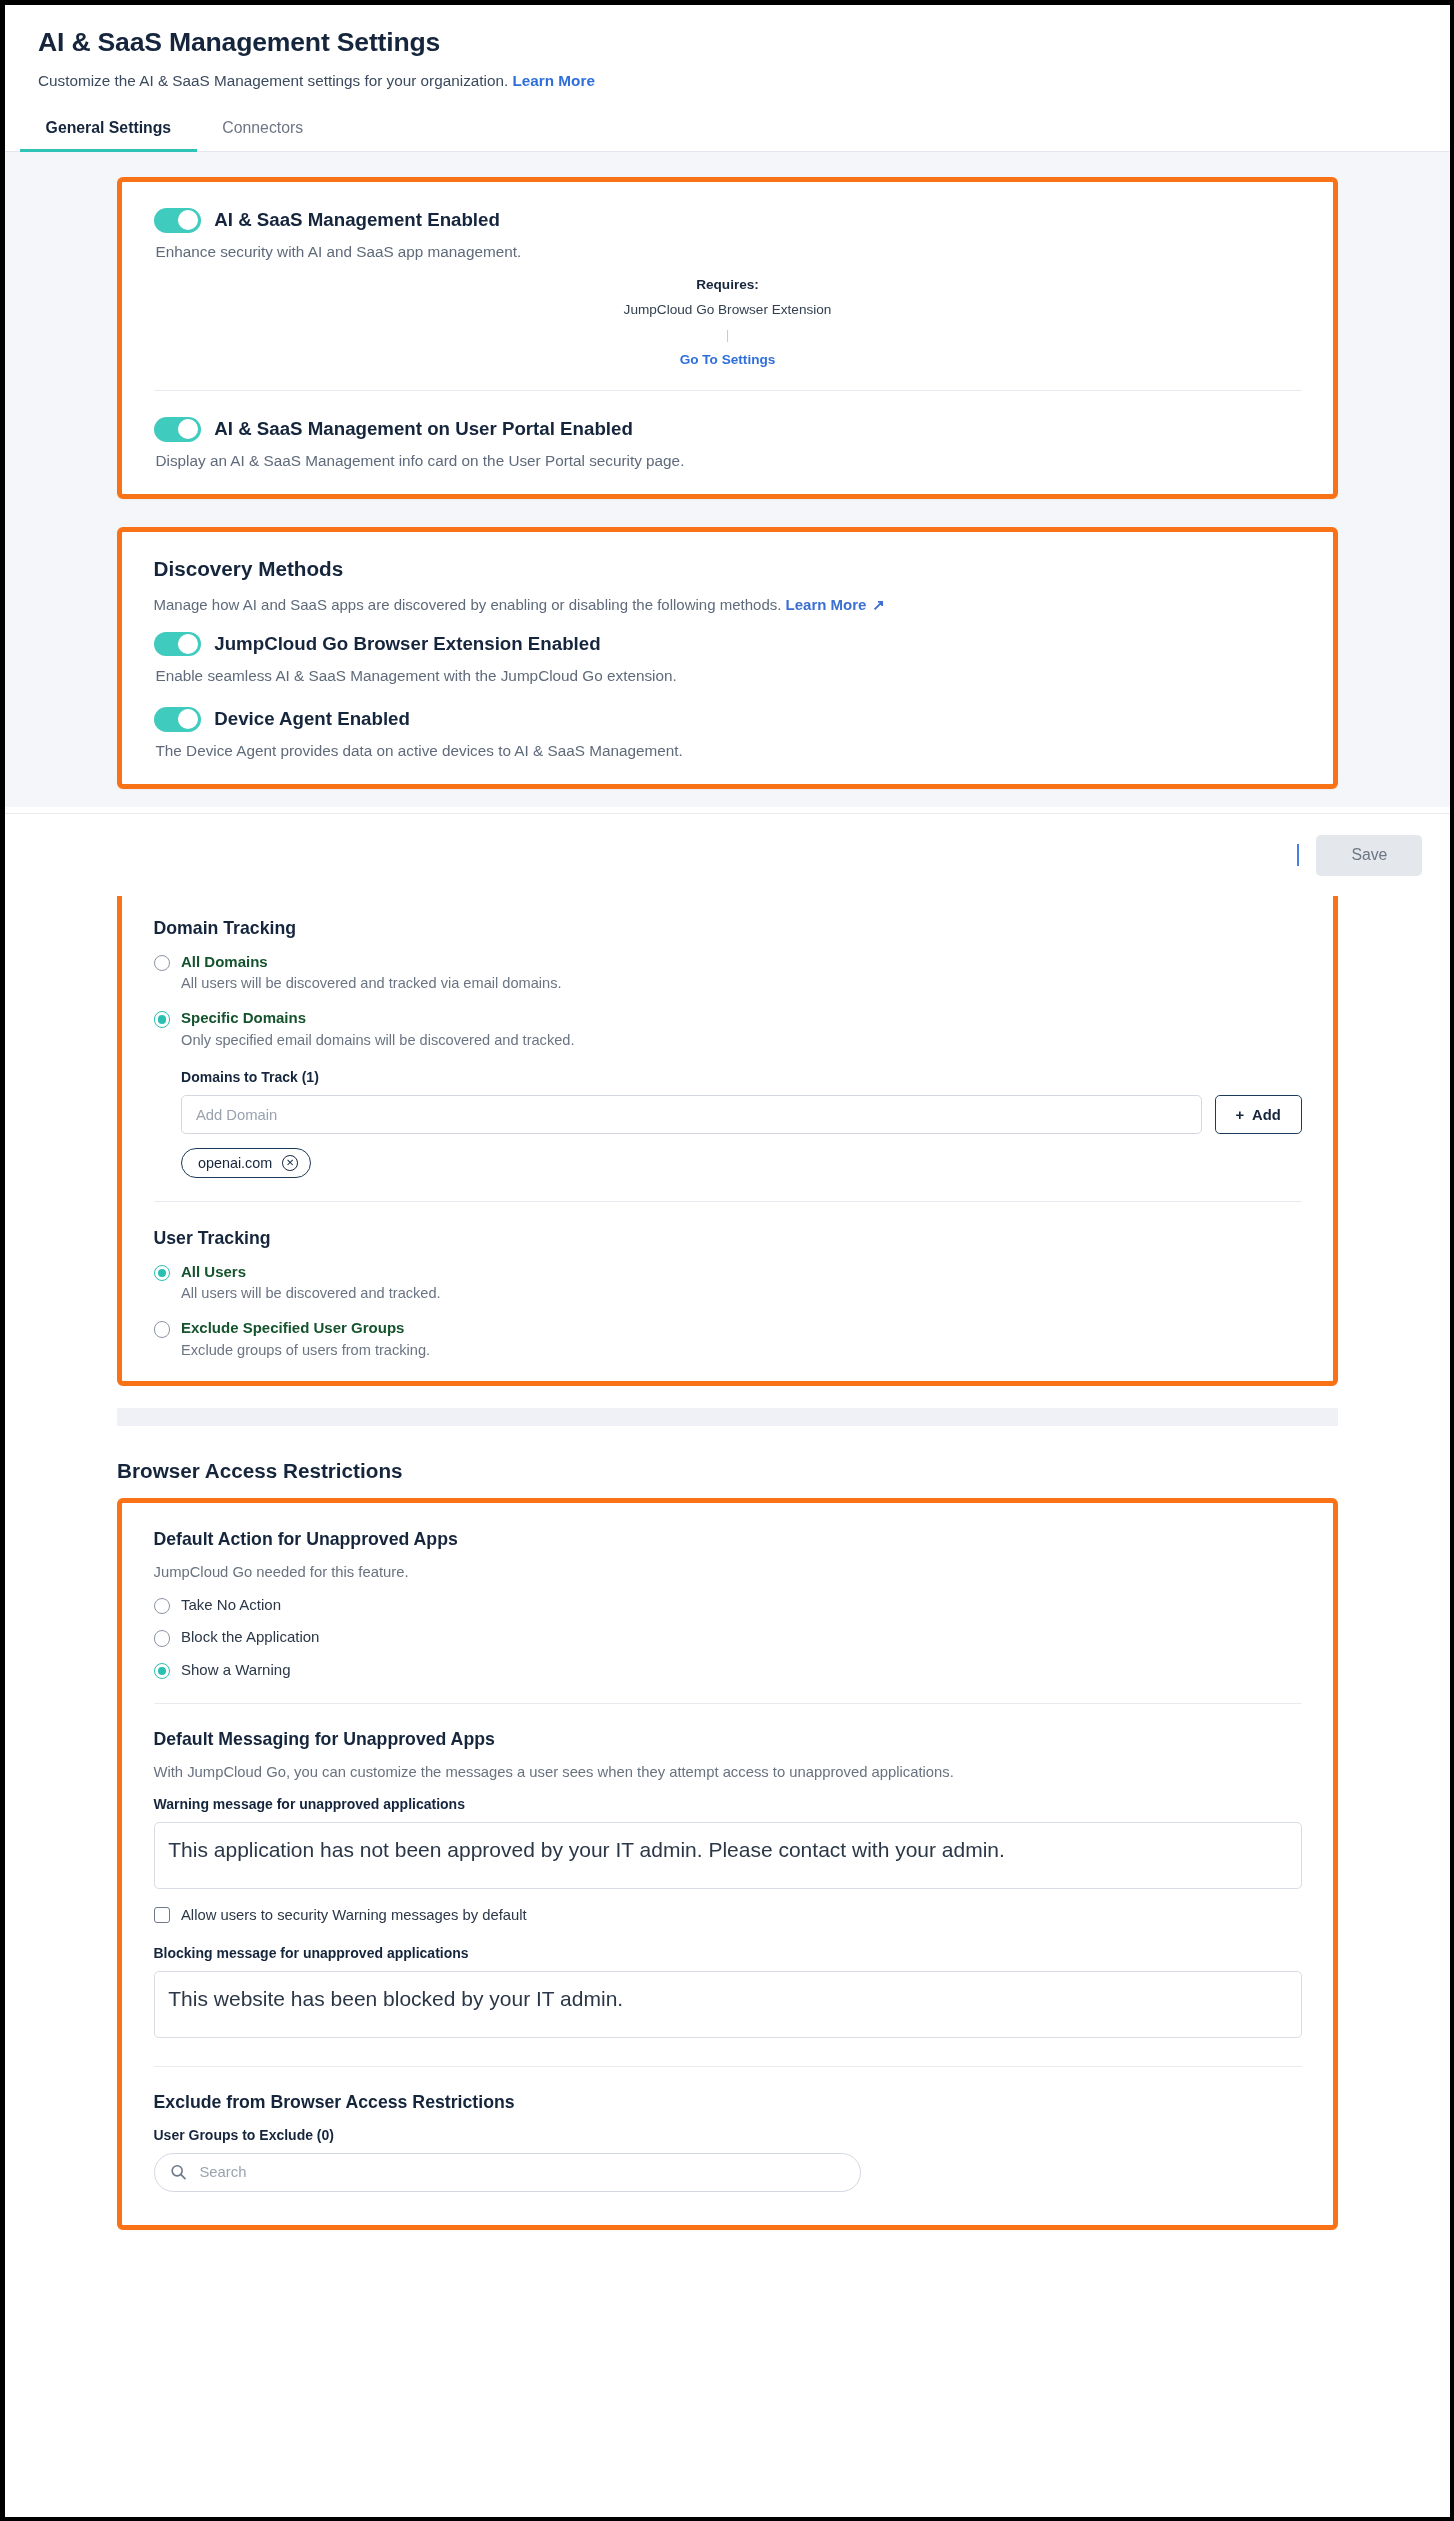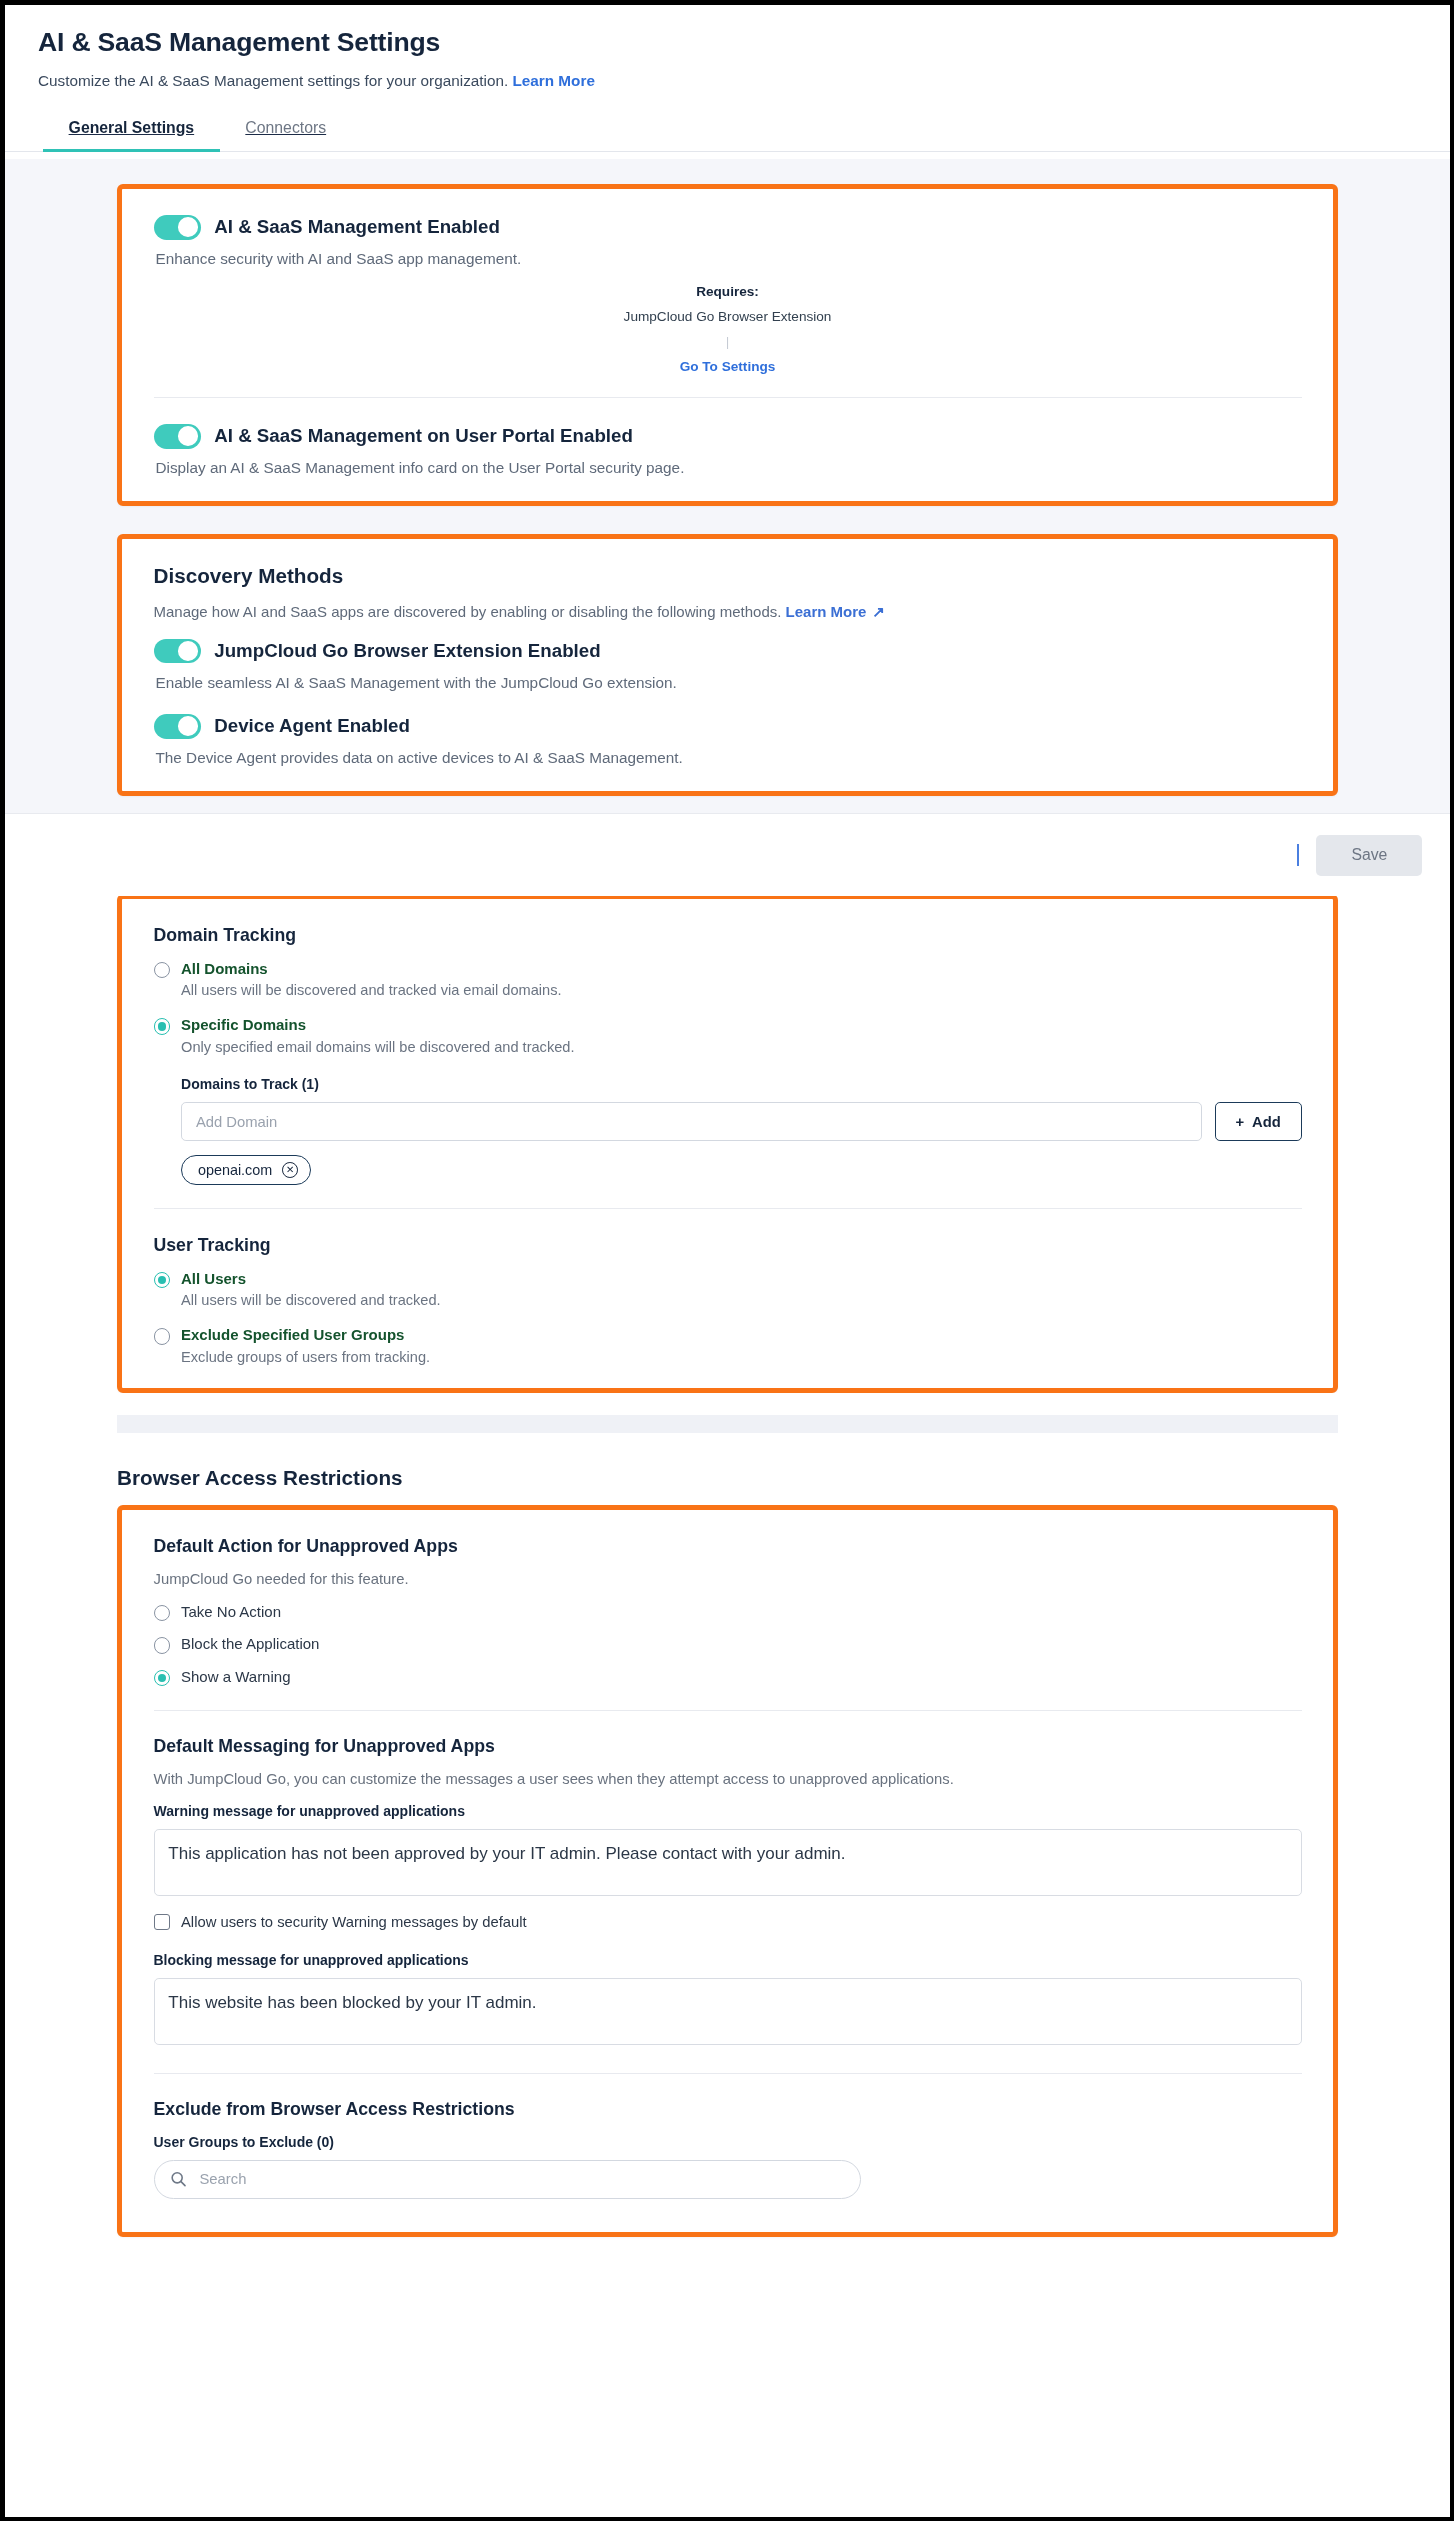--- a/index.html
+++ b/index.html
@@ -45,23 +45,22 @@
     line-height: 1.3;
   }
   .link { color: #2f6fdb; text-decoration: none; font-weight: bold; }
   .link-ext { color: #3b6fd4; text-decoration: none; font-weight: bold; }
 
   .tabs {
     display: flex;
     align-items: flex-end;
     gap: 0;
     border-bottom: 1px solid #e3e6ec;
-    margin: 7px -33px;
-    padding: 0 38px;
-    text-decoration: underline;
+    margin: 0 -33px;
+    padding: 0 15px;
   }
   .tab {
     padding: 5.9px 25.6px 11.8px 25.6px;
     font-size: 15.8px;
     color: #6d7684;
     cursor: pointer;
     border-bottom: 3.9px solid transparent;
     margin-bottom: -1px;
   }
   .tab.active {
@@ -152,21 +151,21 @@
     font-size:14.4px; color:#15253c; background:#fff;
   }
   .chip-x {
     width:15.8px; height:15.8px; border-radius:50%; border:1.4px solid #15253c;
     display:flex; align-items:center; justify-content:center;
     font-size:9.9px; line-height:1; cursor:pointer; color:#15253c;
   }
 
   .textarea {
     width:100%; height:67px; border:1px solid #d8dce3; border-radius:4.9px;
-    padding:12.8px 13.8px; font-size:17px; color:#2b3747; resize:none;
+    padding:12.8px 13.8px; font-size:21px; color:#2b3747; resize:none;
     font-family:"Liberation Sans", sans-serif; background:#fff; outline:none;
     line-height:1.35;
   }
   .check-row { display:flex; align-items:center; gap:10.8px; margin:13.8px 0 21.7px 0; }
   .checkbox {
     width:16.7px; height:16.7px; border:1.5px solid #6e7887; border-radius:3px;
     background:#fff; flex:0 0 auto; cursor:pointer;
   }
   .check-label { font-size:14.8px; color:#2b3747; }
 

